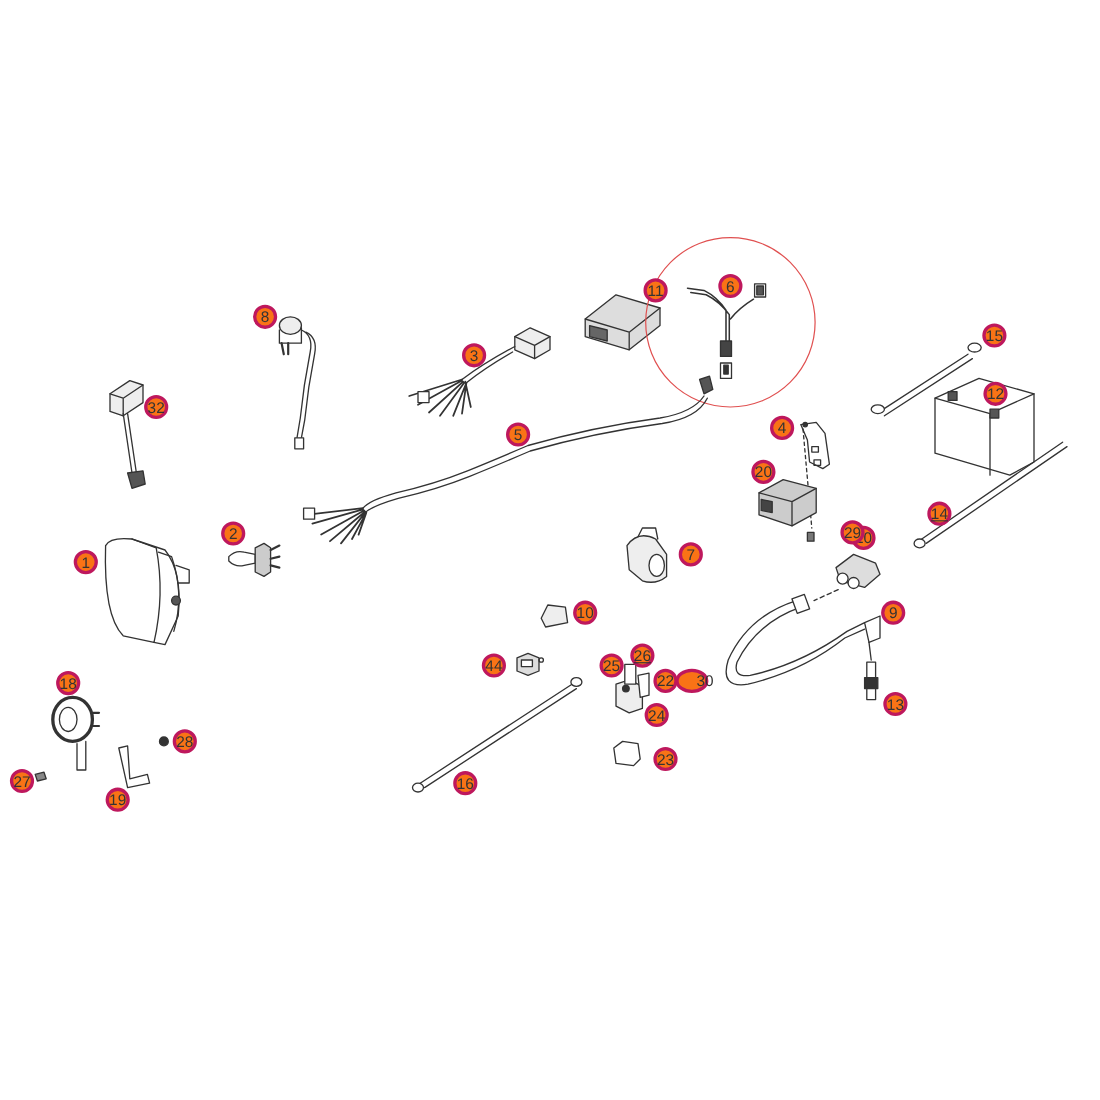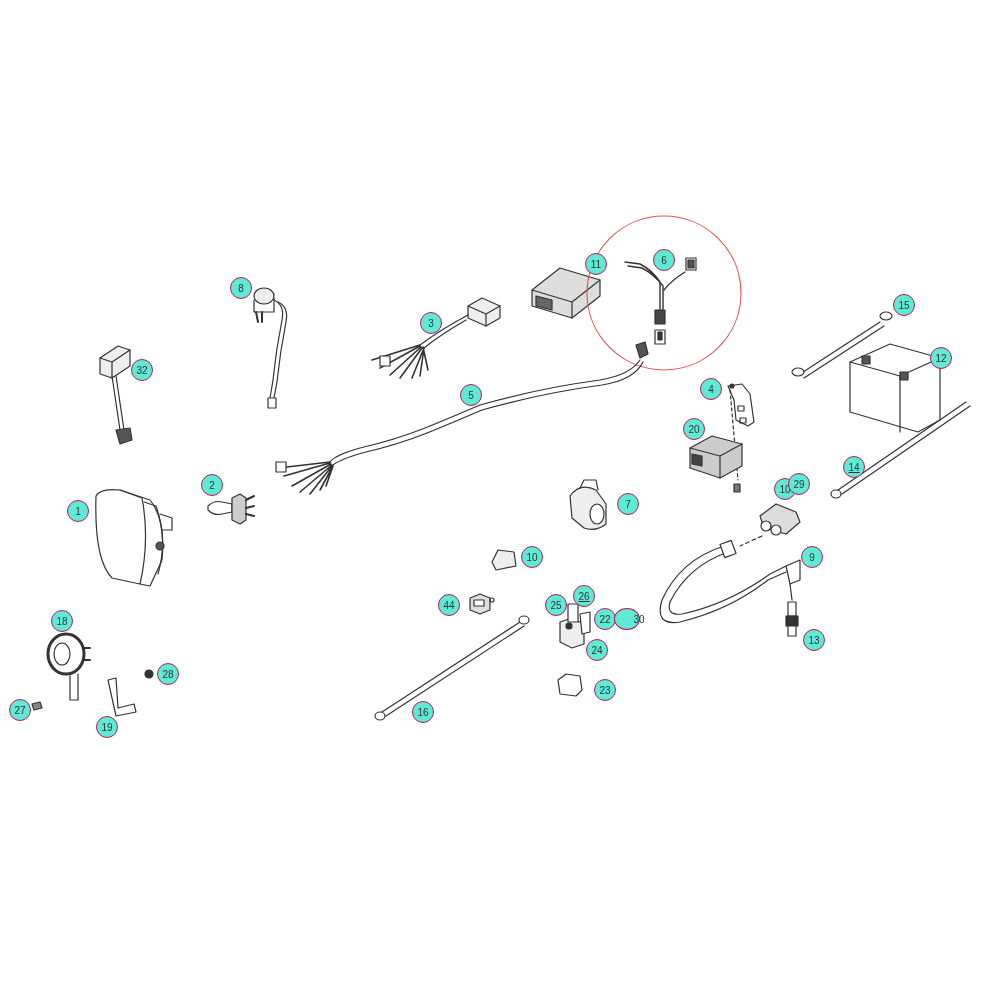--- a/index.html
+++ b/index.html
@@ -1,21 +1,21 @@
 <!DOCTYPE html>
 <html><head>
 <meta charset="utf-8">
 <style>
   html, body { margin:0; padding:0; background:#ffffff; }
   body { width:1000px; height:1000px; position:relative; overflow:hidden; font-family:"Liberation Sans", sans-serif; }
   #diagram { position:absolute; left:0; top:0; width:1000px; height:1000px; }
   .callout {
     position:absolute; width:22px; height:22px; margin-left:-11px; margin-top:-11px;
-    border:1px solid #be185d; border-radius:50%; background:#5eead4;
-    font-size:10px; color:#333; display:flex; align-items:center; justify-content:center;
+    border:3px solid #be185d; border-radius:50%; background:#f97316;
+    font-size:14px; color:#333; display:flex; align-items:center; justify-content:center;
     box-sizing:border-box; cursor:pointer;
   }
 </style>
 </head>
 <body>
 
 <svg id="diagram" viewBox="0 0 1000 1000" fill="none" stroke="#333" stroke-width="1.2" stroke-linecap="round" stroke-linejoin="round">
 
   <g>
     <path d="M100 358 L118 346 L130 350 L130 366 L112 378 L100 374 Z" fill="#eee"></path>
@@ -182,33 +182,33 @@
     <div class="callout" style="left: 212px; top: 485px;">2</div>
     <div class="callout" style="left: 431px; top: 323px;">3</div>
     <div class="callout" style="left: 711px; top: 389px;">4</div>
     <div class="callout" style="left: 471px; top: 395px;">5</div>
     <div class="callout" style="left: 664px; top: 260px;">6</div>
     <div class="callout" style="left: 628px; top: 504px;">7</div>
     <div class="callout" style="left: 241px; top: 288px;">8</div>
     <div class="callout" style="left: 812px; top: 557px;">9</div>
     <div class="callout" style="left: 785px; top: 489px;">10</div>
     <div class="callout" style="left: 596px; top: 264px;">11</div>
-    <div class="callout" style="left: 941px; top: 358px;">12</div>
+    <div class="callout" style="left: 905px; top: 358px;">12</div>
     <div class="callout" style="left: 814px; top: 640px;">13</div>
     <div class="callout" style="left: 854px; top: 467px; text-decoration: underline;">14</div>
     <div class="callout" style="left: 904px; top: 305px;">15</div>
     <div class="callout" style="left: 423px; top: 712px;">16</div>
     <div class="callout" style="left: 532px; top: 557px;">10</div>
     <div class="callout" style="left: 62px; top: 621px;">18</div>
     <div class="callout" style="left: 107px; top: 727px;">19</div>
     <div class="callout" style="left: 694px; top: 429px;">20</div>
     <div class="callout" style="left: 605px; top: 619px;">22</div>
     <div class="callout" style="left: 605px; top: 690px;">23</div>
     <div class="callout" style="left: 597px; top: 650px;">24</div>
     <div class="callout" style="left: 556px; top: 605px;">25</div>
     <div class="callout" style="left: 584px; top: 596px; text-decoration: underline;">26</div>
     <div class="callout" style="left: 20px; top: 710px;">27</div>
     <div class="callout" style="left: 168px; top: 674px;">28</div>
-    <div class="callout" style="left: 740px; top: 484px; margin-left: 48px;">29</div>
+    <div class="callout" style="left: 716px; top: 484px; margin-left: 48px;">29</div>
     <div class="callout" style="left: 625px; top: 619px; padding-left: 24px;">30</div>
     <div class="callout" style="left: 449px; top: 605px;">44</div>
     <div class="callout" style="left: 142px; top: 370px;">32</div>
   </div>
 
 </body></html>

